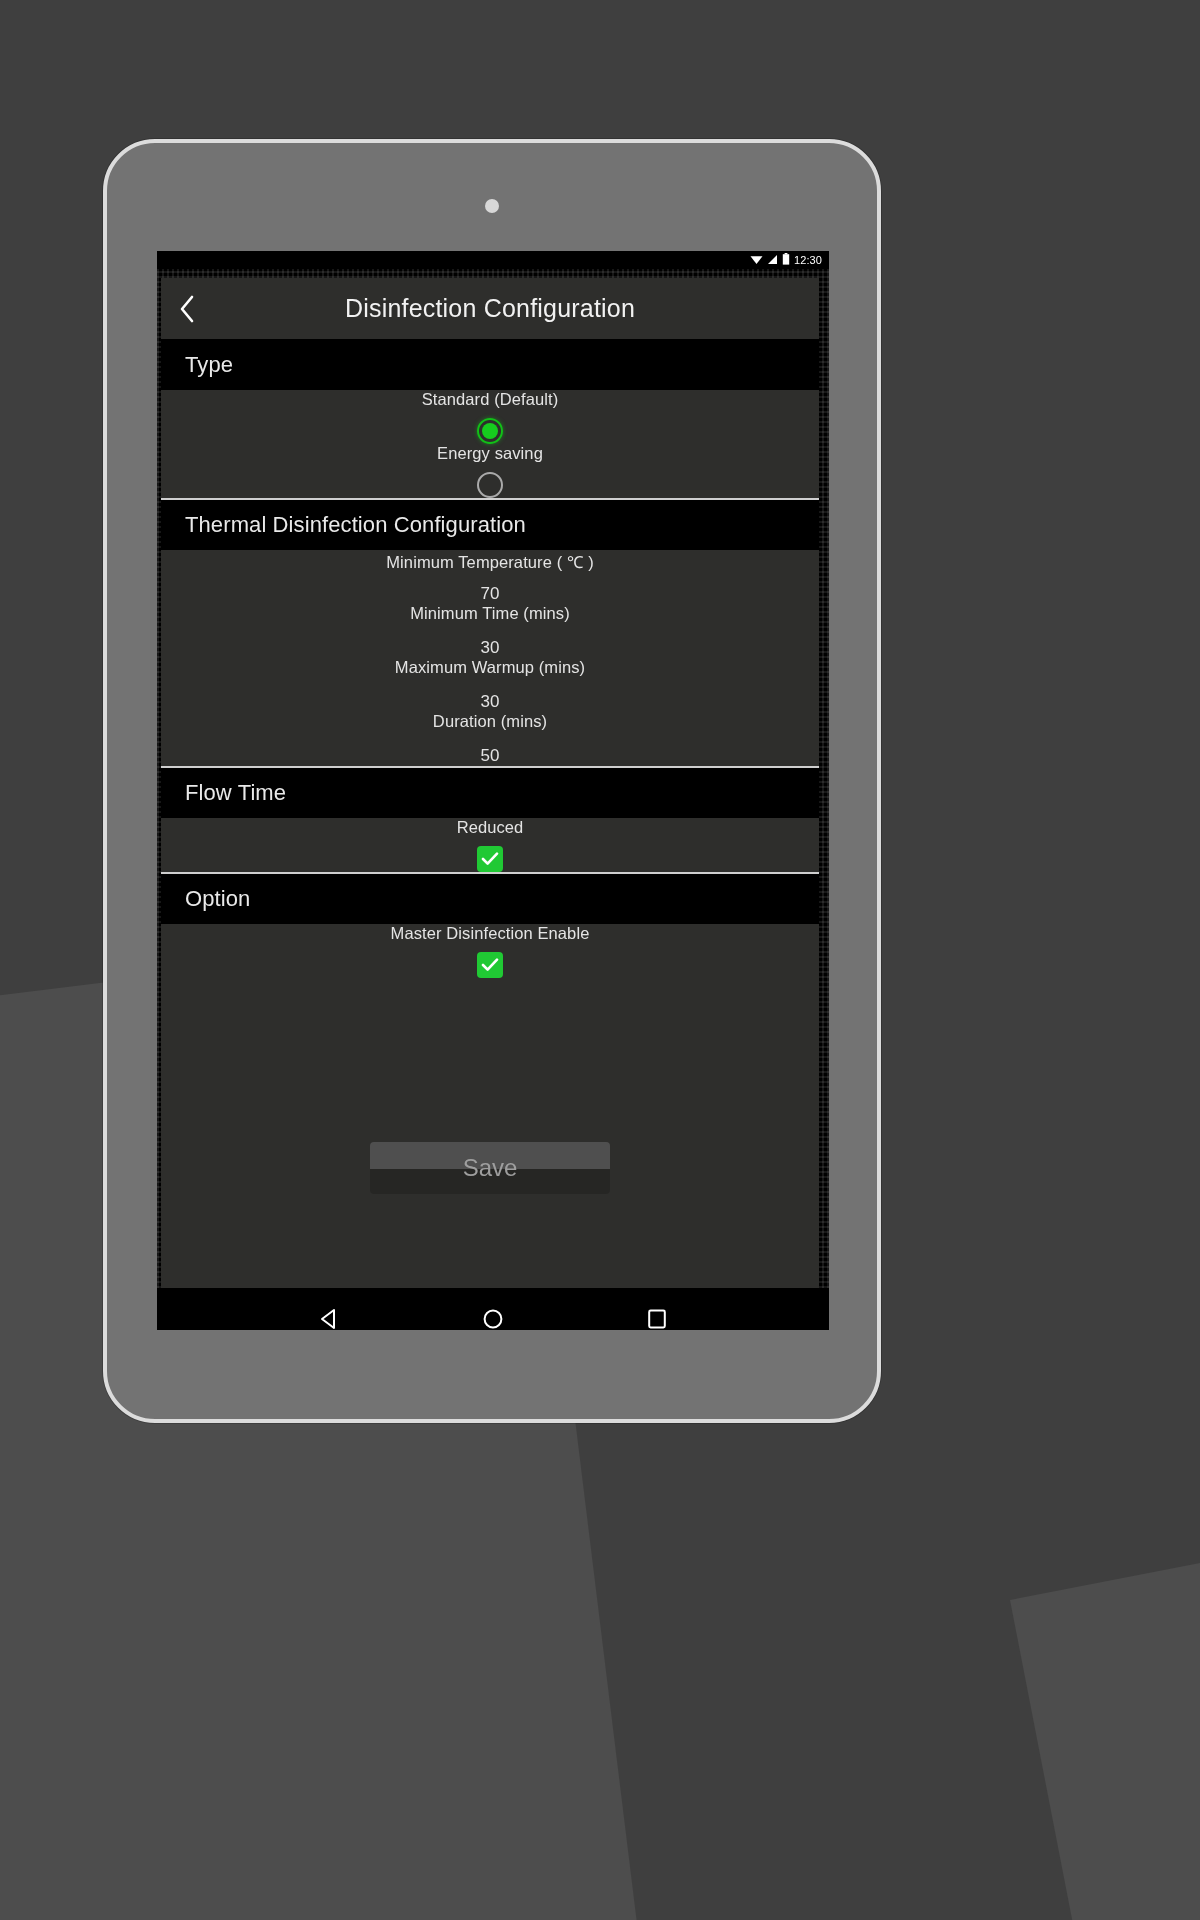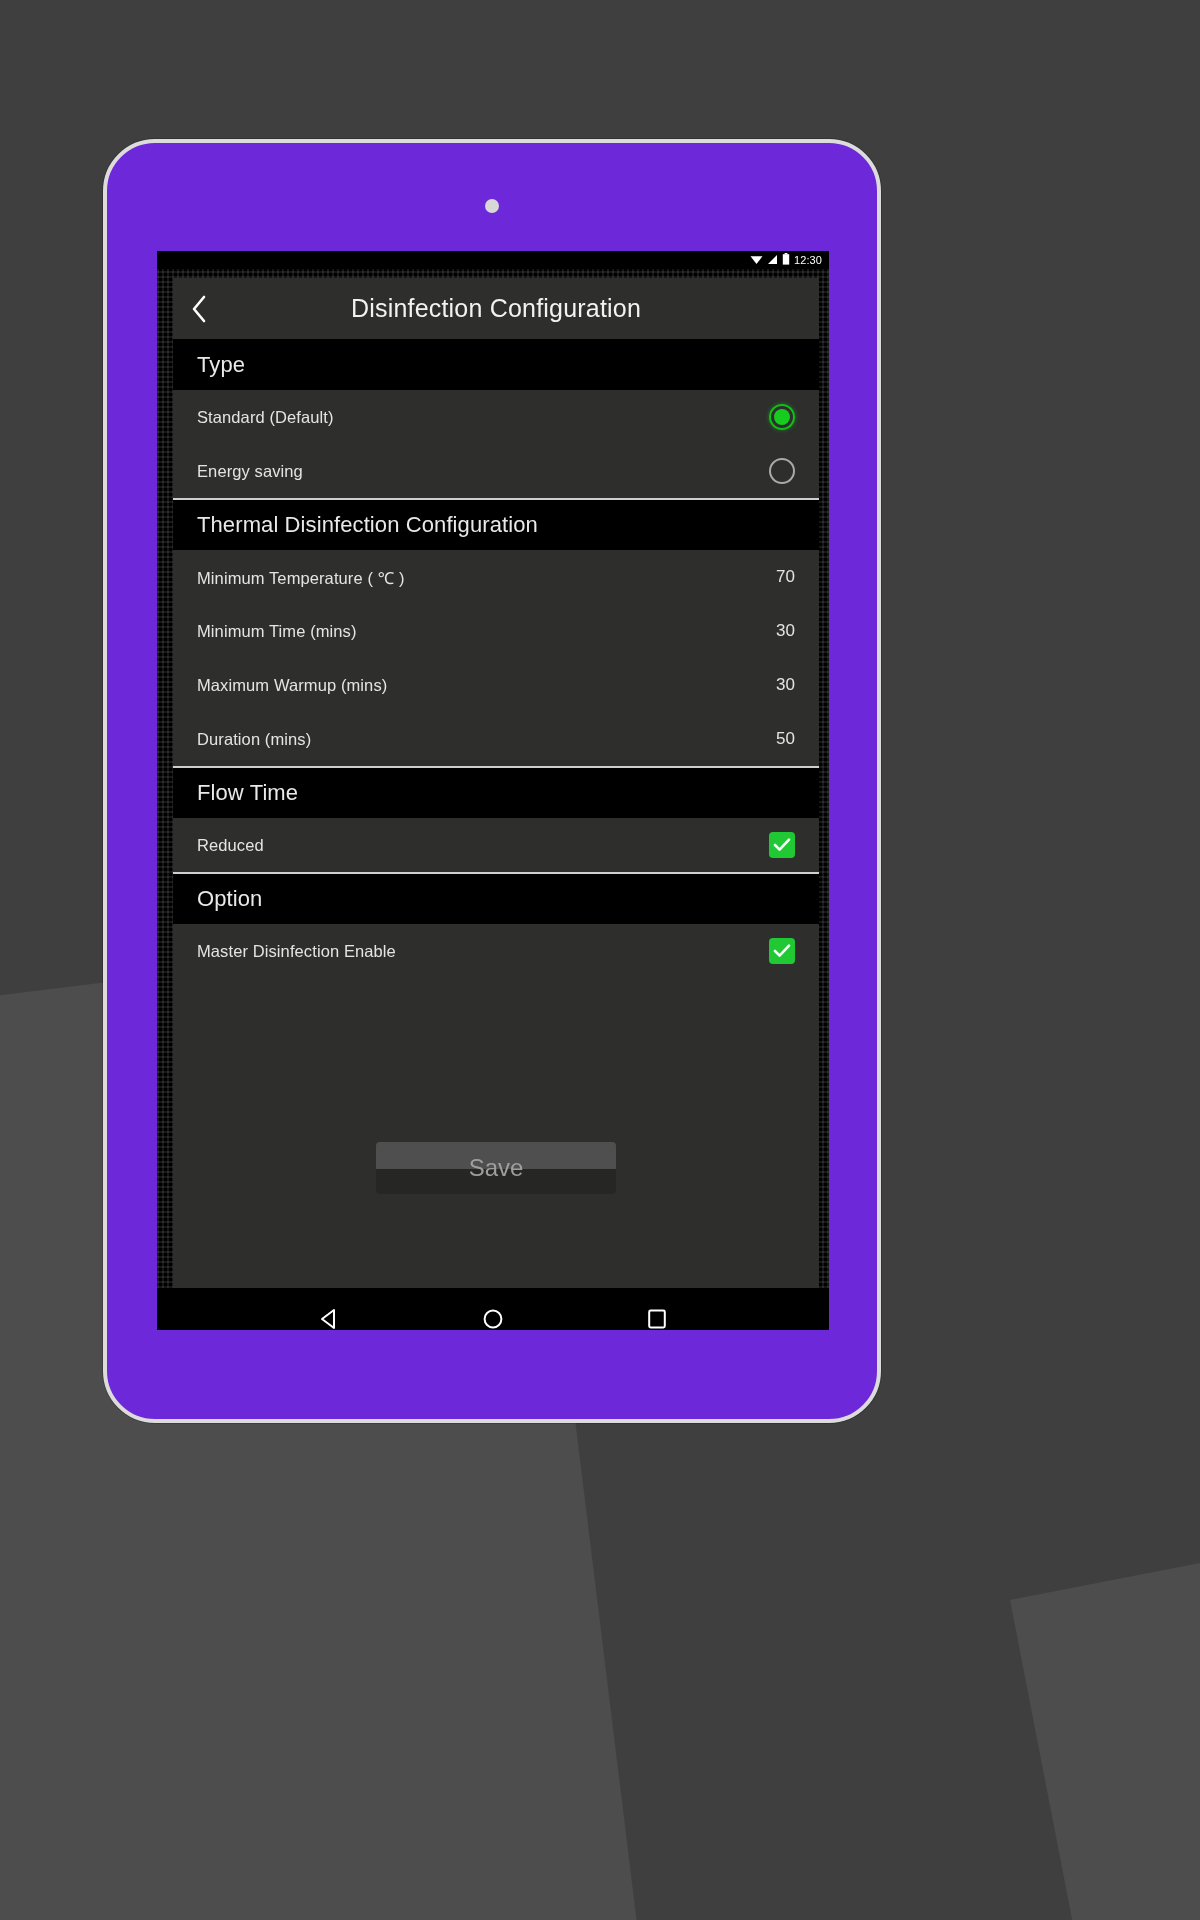--- a/index.html
+++ b/index.html
@@ -32,21 +32,21 @@
     transform:rotate(-11deg);
     transform-origin:left top;
   }
 
   
   #tablet{
     position:absolute;
     left:103px; top:139px;
     width:778px; height:1284px;
     border-radius:52px;
-    background:#6d28d9;
+    background:#737373;
     border:4px solid #dcdcdc;
     box-shadow:0 0 0 1px rgba(0,0,0,.18);
   }
   #camera{
     position:absolute;
     left:50%; top:56px;
     width:14px; height:14px;
     margin-left:-7px;
     border-radius:50%;
     background:#d8d8d8;
@@ -77,21 +77,21 @@
   }
 
   
   #viewport{
     position:relative;
     height:1019px;
     background:
       repeating-linear-gradient(0deg,  rgba(255,255,255,.09) 0 2px, transparent 2px 5px),
       repeating-linear-gradient(90deg, rgba(255,255,255,.09) 0 2px, transparent 2px 5px),
       #000;
-    padding:9px 10px 0 16px;
+    padding:9px 10px 0 4px;
   }
   #content{
     position:relative;
     height:100%;
     background:#000;
   }
 
   
   #appbar{
     position:relative;
@@ -133,20 +133,21 @@
   }
   .section-head.first{ border-top:none; }
 
   .row{
     display:flex; align-items:center;
     height:54px;
     padding:0 24px;
     color:#e4e4e4;
     font-size:16.5px;
     background:#2e2e2c;
+    flex-direction:column;
   }
   .row .label{ flex:1; letter-spacing:.1px; }
   .row .value{ color:#e4e4e4; font-size:17px; }
 
   
   .radio{
     width:26px; height:26px; border-radius:50%;
     border:2px solid #aaaaaa;
     background:transparent;
     position:relative;

